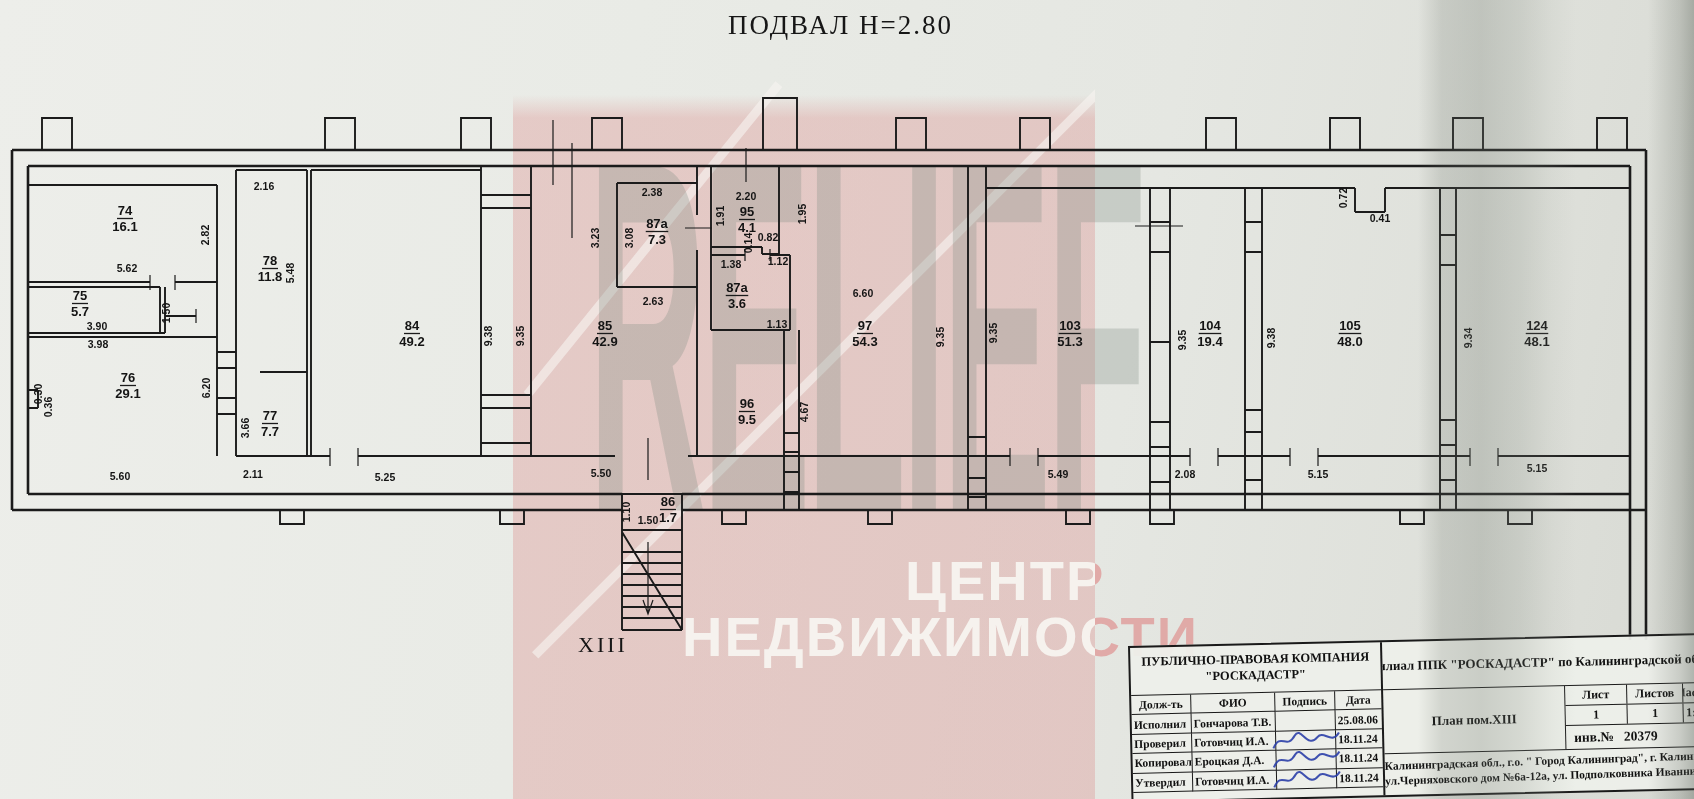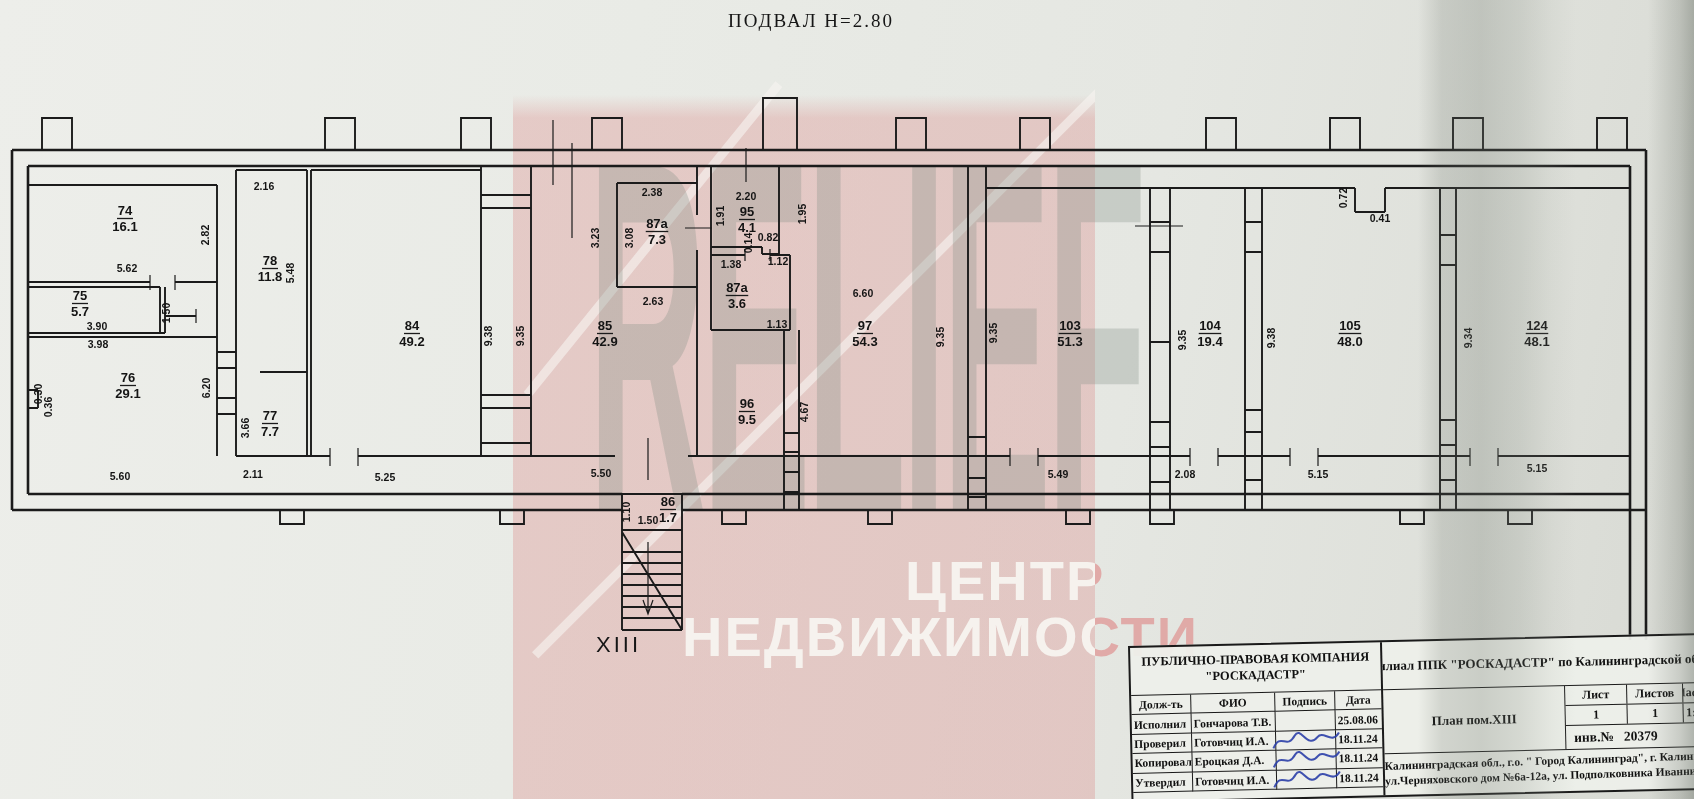--- a/index.html
+++ b/index.html
@@ -28,22 +28,22 @@
   #plan{position:absolute;left:0;top:0;z-index:4;}
   #plan path,#plan line{stroke:#1b1b1b;fill:none;}
   .w-outer{stroke-width:2.6px;} .w-inner{stroke-width:1.9px;} .w-thin{stroke-width:1.2px;}
   .rnum,.rarea{font-family:"Liberation Sans",sans-serif;font-size:13px;font-weight:700;
      text-anchor:middle;fill:#141414;}
   .rline{stroke:#141414;stroke-width:1.3px;}
   .dim{font-family:"Liberation Sans",sans-serif;font-size:10.5px;font-weight:700;
      text-anchor:middle;fill:#141414;}
   
   #main-title{position:absolute;left:728px;top:10px;z-index:6;font-family:"Liberation Serif",serif;
-     font-size:19px;letter-spacing:2px;}
-  #sec-label{position:absolute;left:596px;top:632px;z-index:6;font-family:Liberation Sans, sans-serif;
+     font-size:27px;letter-spacing:2px;}
+  #sec-label{position:absolute;left:578px;top:632px;z-index:6;font-family:Liberation Serif, serif;
      font-size:22px;letter-spacing:3px;}
   
   .fold{position:absolute;top:0;height:799px;pointer-events:none;z-index:10;}
   #fold1{left:1418px;width:158px;background:linear-gradient(90deg,rgba(100,108,98,0) 0%,
      rgba(100,108,98,.20) 15%,rgba(110,118,108,.28) 40%,rgba(130,138,128,.22) 65%,
      rgba(160,166,156,.10) 85%,rgba(160,166,156,0) 100%);}
   #fold2{left:1648px;width:46px;background:linear-gradient(90deg,rgba(100,108,98,0),
      rgba(95,102,92,.25) 70%,rgba(80,88,78,.38) 100%);}
   
   #tb{position:absolute;left:1128px;top:646px;width:585px;height:153px;z-index:8;

